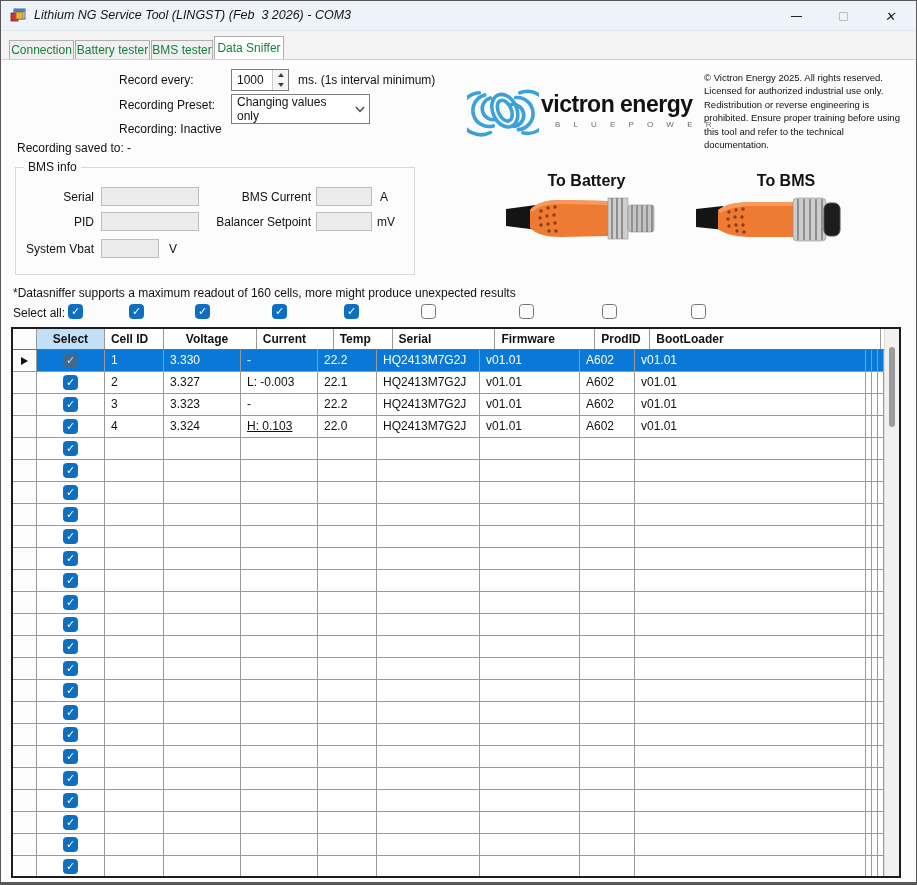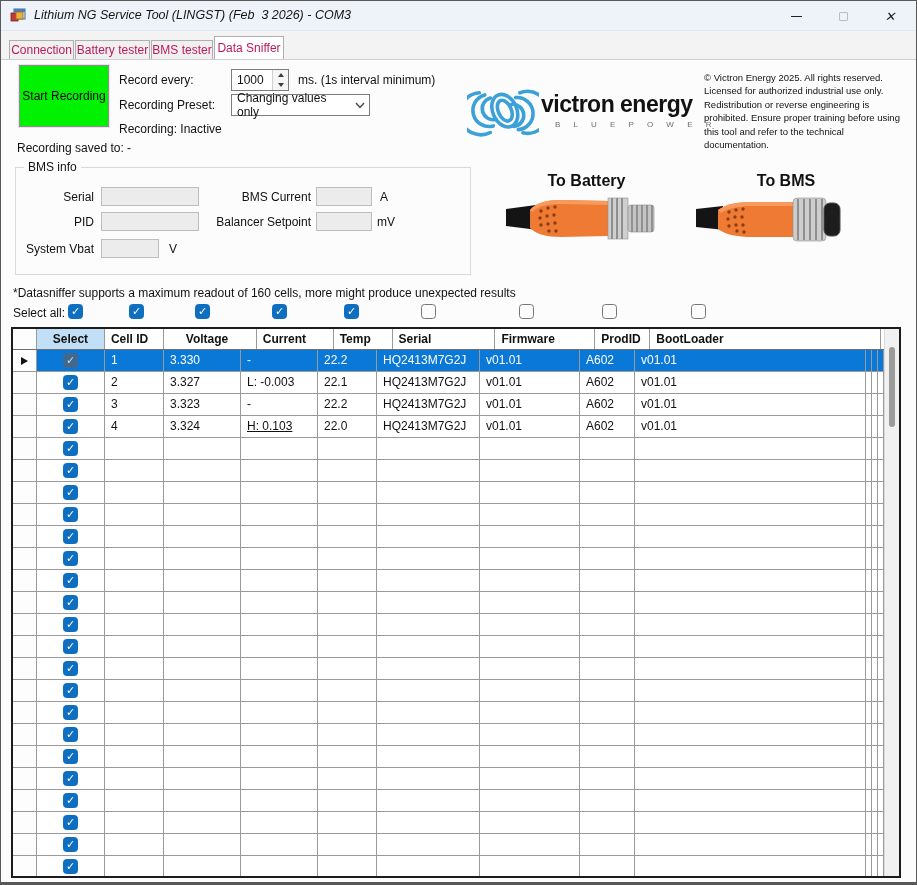--- a/index.html
+++ b/index.html
@@ -16,39 +16,39 @@
   .app-icon{position:absolute;left:9px;top:7px;width:16px;height:16px;}
   .title-text{position:absolute;left:33px;top:7px;font-size:12.5px;color:#151515;white-space:pre;}
   .cap-btn{position:absolute;top:0;width:44px;height:30px;display:flex;align-items:center;justify-content:center;}
   .cap-min{left:773px;} .cap-max{left:820px;} .cap-close{left:867px;}
   .min-glyph{width:11px;height:0;border-bottom:1.6px solid #222;}
   .max-glyph{width:9px;height:9px;border:1.3px solid #bdbdbd;border-radius:1px;}
   .close-glyph{font-size:13px;color:#222;line-height:1;}
 
   
   .tabstrip{position:absolute;left:0;top:30px;width:100%;height:28px;background:#f3f3f3;}
-  .tab{position:absolute;bottom:0;height:19px;background:#f0f0f0;border:1px solid #aeaeae;border-bottom:none;display:flex;align-items:center;justify-content:center;color:#be185d;}
+  .tab{position:absolute;bottom:0;height:19px;background:#f0f0f0;border:1px solid #aeaeae;border-bottom:none;display:flex;align-items:center;justify-content:center;color:#15803d;}
   .tab.active{height:23px;background:#fff;z-index:2;font-size:12px;}
   .tabpage{position:absolute;left:0;top:58px;width:100%;height:827px;background:#fcfcfc;border-top:1px solid #cfcfcf;}
 
   
   .start-btn{position:absolute;left:18px;top:64px;width:90px;height:62px;background:var(--green);border:1px solid #8f8f8f;outline:1px solid #e5e5e5;display:flex;align-items:center;justify-content:center;text-align:center;color:#000;cursor:default;}
   .lbl{position:absolute;color:#111;}
   .num-input{position:absolute;left:230px;top:68px;width:58px;height:22px;border:1px solid #7c7c7c;background:#fff;display:flex;}
   .num-input .val{flex:1;padding:3px 0 0 5px;}
   .spin{width:16px;border-left:1px solid #cfcfcf;display:flex;flex-direction:column;}
   .spin>div{flex:1;display:flex;align-items:center;justify-content:center;background:#f6f6f6;}
   .tri-up{width:0;height:0;border-left:3.5px solid transparent;border-right:3.5px solid transparent;border-bottom:4.5px solid #404040;}
   .tri-dn{width:0;height:0;border-left:3.5px solid transparent;border-right:3.5px solid transparent;border-top:4.5px solid #404040;}
-  .dropdown{position:absolute;left:230px;top:93px;width:139px;height:22px;border:1px solid #7c7c7c;background:#fff;display:flex;align-items:center;}
+  .dropdown{position:absolute;left:230px;top:93px;width:139px;height:30px;border:1px solid #7c7c7c;background:#fff;display:flex;align-items:center;}
   .dropdown .val{flex:1;padding-left:5px;}
   .dropdown .chev{width:18px;display:flex;align-items:center;justify-content:center;}
 
   
-  .groupbox{position:absolute;left:14px;top:166px;width:456px;height:108px;border:1px solid #d9d9d9;}
+  .groupbox{position:absolute;left:14px;top:166px;width:400px;height:108px;border:1px solid #d9d9d9;}
   .gb-legend{position:absolute;left:8px;top:-8px;background:#fcfcfc;padding:0 4px;}
   .gb-lbl{position:absolute;text-align:right;}
   .ro-input{position:absolute;height:19px;background:#ececec;border:1px solid #bdbdbd;}
 
   
   .logo-swirl{position:absolute;left:466px;top:84px;width:72px;height:54px;}
   .logo-text{position:absolute;left:540px;top:90px;font-size:23px;font-weight:bold;letter-spacing:-0.5px;color:#121212;}
   .logo-tag{position:absolute;left:554px;top:119px;font-size:8px;letter-spacing:5.5px;color:#6d6d6d;}
   .copyright{position:absolute;left:703px;top:70px;width:204px;font-size:9.5px;line-height:13.4px;color:#101010;}
   .conn-label{position:absolute;top:171px;font-weight:bold;font-size:16px;text-align:center;}
@@ -112,21 +112,20 @@
       </div>
     <div class="tab" style="left:150px;width:62px;">
         <span>BMS tester</span>
       </div>
     <div class="tab active" style="left:213px;width:70px;">
         <span>Data Sniffer</span>
       </div>
   </div>
   <div class="tabpage"></div>
 
-  <div class="start-btn">Start Recording</div>
   <span class="lbl" style="left:118px;top:72px;">Record every:</span>
   <div class="num-input">
     <span class="val">1000</span>
     <div class="spin">
       <div>
           <div class="tri-up"></div>
         </div>
       <div>
           <div class="tri-dn"></div>
         </div>

